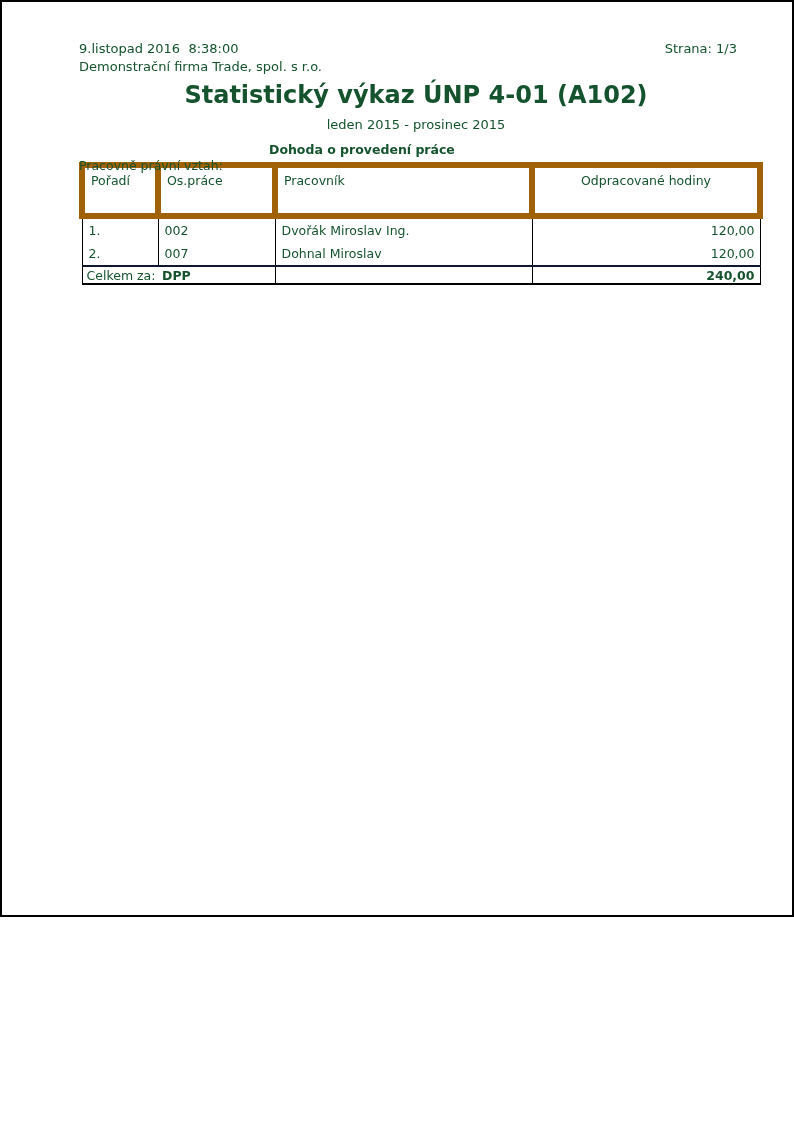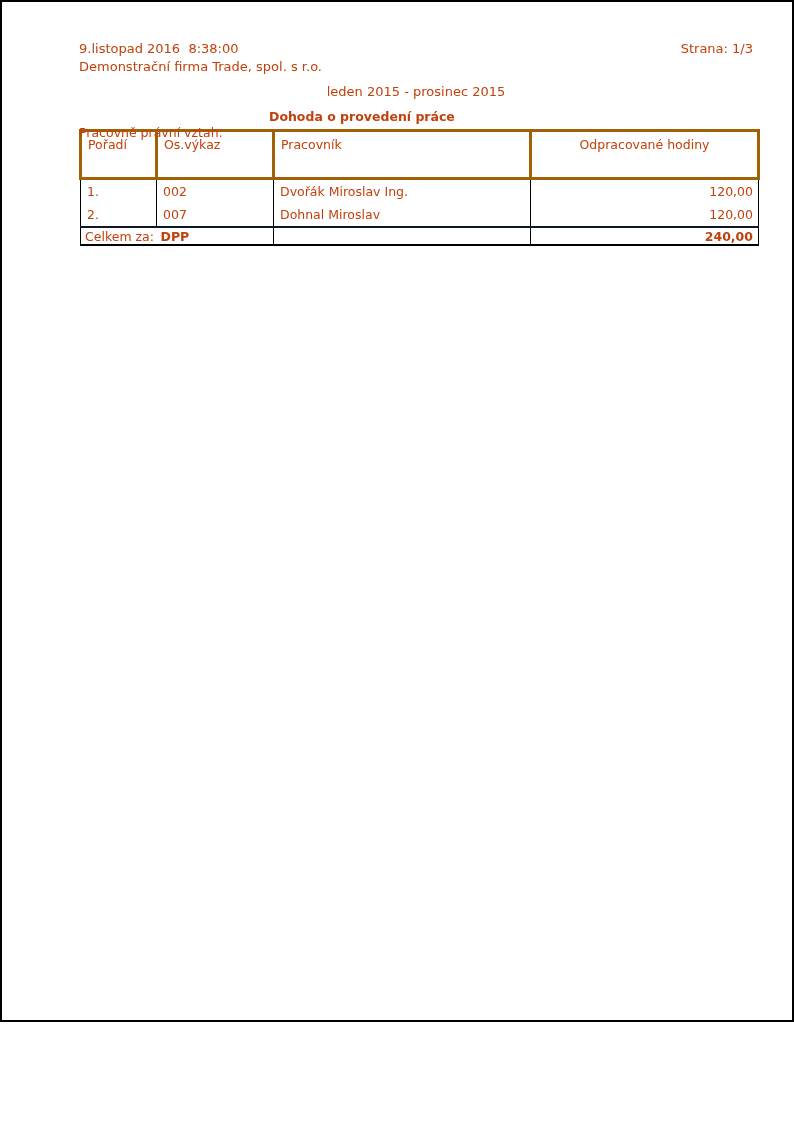--- a/index.html
+++ b/index.html
@@ -1,38 +1,38 @@
 <!DOCTYPE html>
 <html><head>
 <meta charset="utf-8">
 <style>
   html, body { margin: 0; padding: 0; background: #fff; }
   .page {
     width: 794px;
-    height: 1022px;
+    height: 917px;
     box-sizing: border-box;
     background: #ffffff;
     border: 2px solid #000000;
     font-family: "DejaVu Sans", "Liberation Sans", sans-serif;
-    color: #c2410c;
+    color: #14532d;
     position: relative;
     overflow: hidden;
   }
   .content {
     padding: 38px 39px 0 77px;
   }
   .top-row {
     display: flex;
     justify-content: space-between;
     align-items: flex-start;
     font-size: 13px;
     line-height: 18px;
   }
   .top-left div { white-space: pre; }
-  .top-right { margin-right: 0; white-space: pre; text-align: right; }
+  .top-right { margin-right: 16px; white-space: pre; text-align: right; }
   .title {
     margin: 6px 0 0 0;
     text-align: center;
     font-size: 24px;
     line-height: 27px;
     font-weight: bold;
   }
   .subtitle {
     margin-top: 8px;
     text-align: center;
@@ -53,21 +53,21 @@
     table-layout: fixed;
     width: 678px;
     margin-top: 3px;
     font-size: 12.5px;
   }
   col.c1 { width: 76px; }
   col.c2 { width: 117px; }
   col.c3 { width: 257px; }
   col.c4 { width: 228px; }
   tr.head th {
-    border: 3px solid #a16207;
+    border: 6px solid #a16207;
     height: 31px;
     vertical-align: top;
     padding: 5px 0 9px 6px;
     text-align: left;
     font-weight: normal;
     font-size: 12.5px;
   }
   tr.head th.center { text-align: center; padding-left: 0; }
   tr.data td {
     border-left: 1px solid #000;
@@ -98,38 +98,39 @@
   <div class="content">
 
     <div class="top-row">
       <div class="top-left">
         <div>9.listopad 2016  8:38:00</div>
         <div>Demonstrační firma Trade, spol. s r.o.</div>
       </div>
       <div class="top-right">Strana: 1/3</div>
     </div>
 
+    <h1 class="title">Statistický výkaz ÚNP 4-01 (A102)</h1>
     <div class="subtitle">leden 2015 - prosinec 2015</div>
 
     <div class="rel-row">
       <span class="rel-label">Pracovně právní vztah:</span>
       <span class="rel-value">Dohoda o provedení práce</span>
     </div>
 
     <table class="report">
       <colgroup>
         <col class="c1">
           <col class="c2">
           <col class="c3">
           <col class="c4">
       </colgroup>
       <tbody>
         <tr class="head">
           <th>Pořadí</th>
-          <th>Os.výkaz</th>
+          <th>Os.práce</th>
           <th>Pracovník</th>
           <th class="center">Odpracované hodiny</th>
         </tr>
         <tr class="data">
           <td>1.</td>
           <td>002</td>
           <td>Dvořák Miroslav Ing.</td>
           <td class="num">120,00</td>
         </tr>
         <tr class="data">

